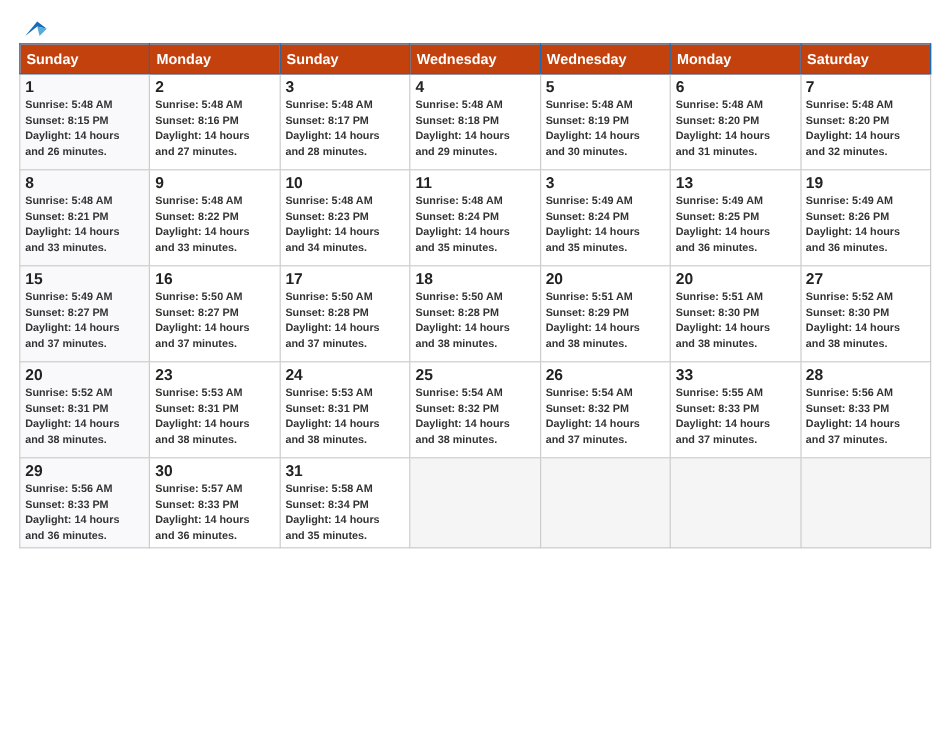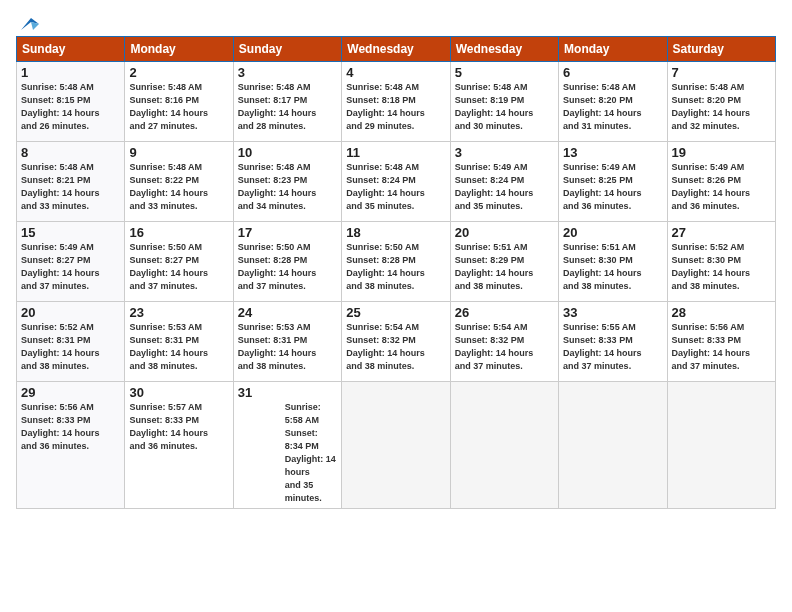--- a/index.html
+++ b/index.html
@@ -329,21 +329,21 @@
           </td>
           <td>
             <span class="day-num">30</span>
             <div class="day-info" style="white-space: pre-line;">Sunrise: 5:57 AM
 Sunset: 8:33 PM
 Daylight: 14 hours
 and 36 minutes.</div>
           </td>
           <td>
             <span class="day-num">31</span>
-            <div class="day-info" style="white-space: pre-line; margin-left: 47px;">Sunrise: 5:58 AM
+            <div class="day-info" style="white-space: pre-line;">Sunrise: 5:58 AM
 Sunset: 8:34 PM
 Daylight: 14 hours
 and 35 minutes.</div>
           </td>
           <td class="empty"></td>
           <td class="empty"></td>
           <td class="empty"></td>
           <td class="empty"></td>
         </tr>
       </tbody>

